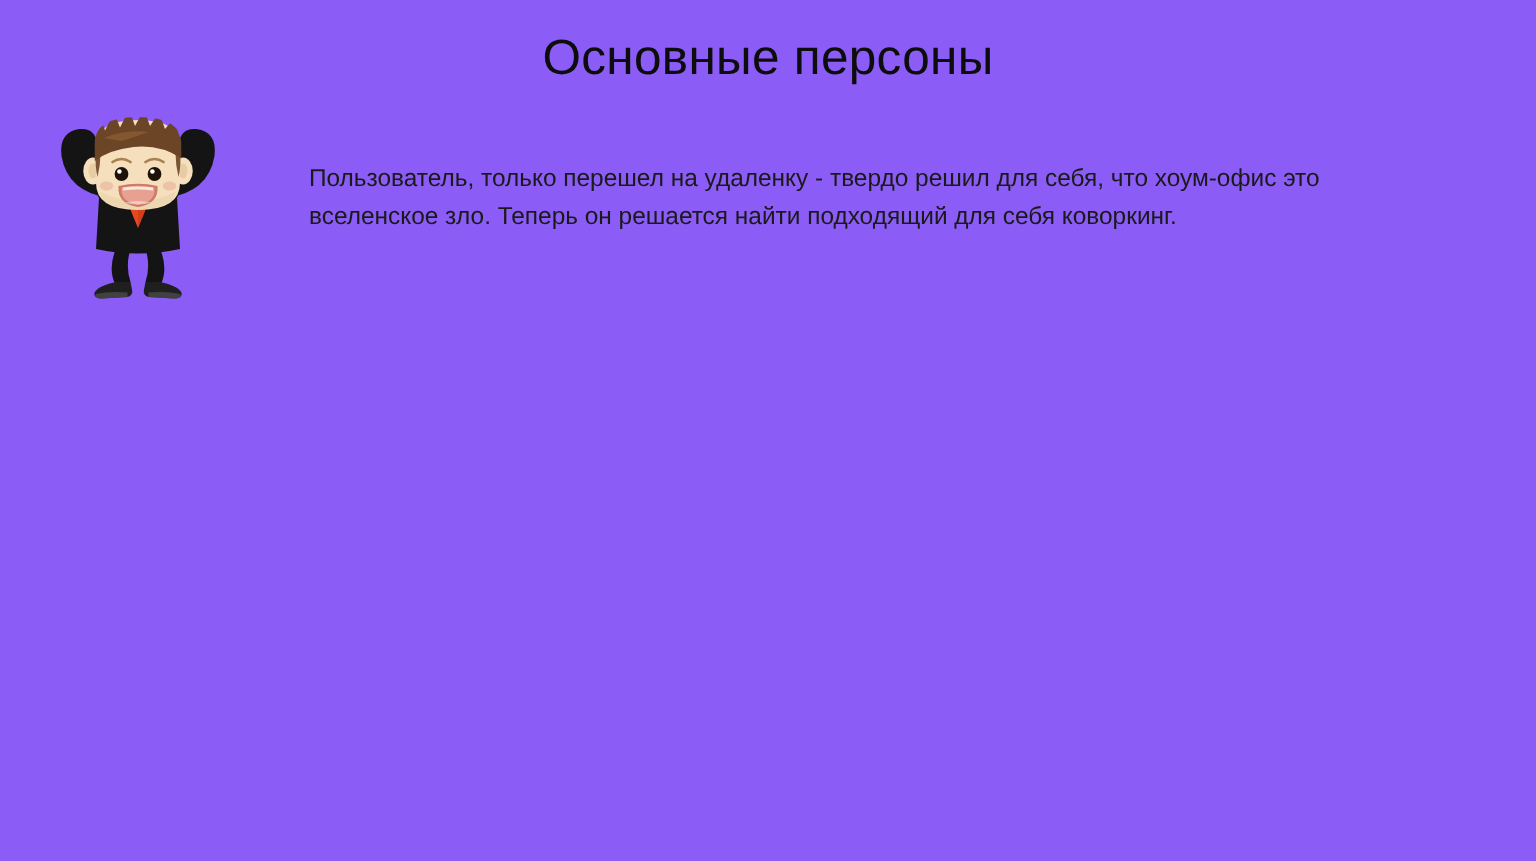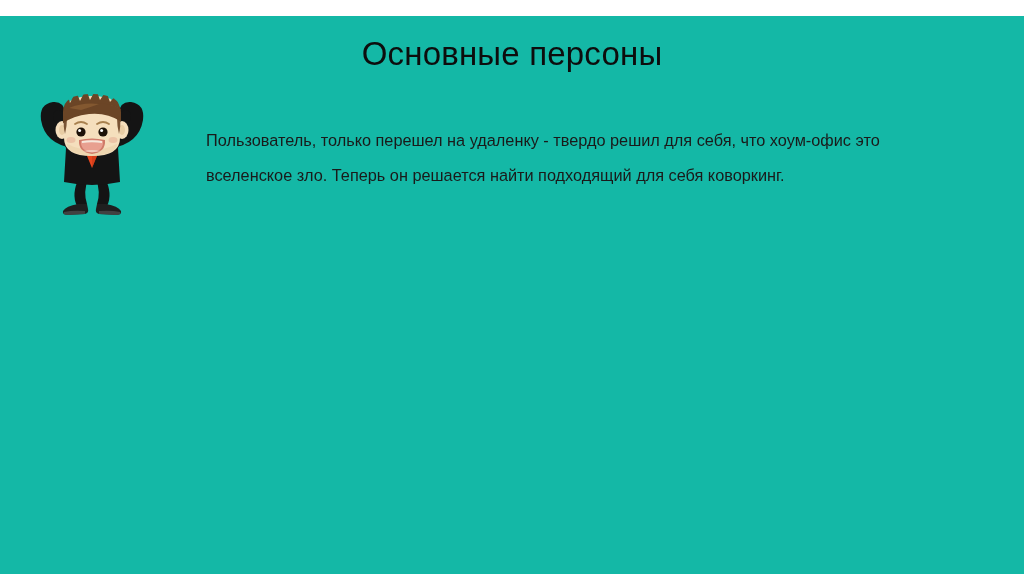--- a/index.html
+++ b/index.html
@@ -12,22 +12,21 @@
     height: 574px;
     position: relative;
     overflow: hidden;
     font-family: "Liberation Sans", sans-serif;
     background: #ffffff;
   }
 
   .slide {
     position: absolute;
     inset: 0;
-    background: #14b8a6;
-    margin-top: 16px;
+    background: #8b5cf6;
   }
 
   
   .slide-title {
     position: absolute;
     left: 0;
     top: 18px;
     width: 1024px;
     text-align: center;
     font-size: 33px;
@@ -38,21 +37,21 @@
     white-space: nowrap;
   }
 
   
   .body-text {
     position: absolute;
     left: 206px;
     top: 107px;
     width: 718px;
     font-size: 16.3px;
-    line-height: 35px;
+    line-height: 25px;
     color: #1a1a1a;
     text-align: left;
   }
 
   
   .persona-figure {
     position: absolute;
     left: 33px;
     top: 66px;
     width: 118px;

